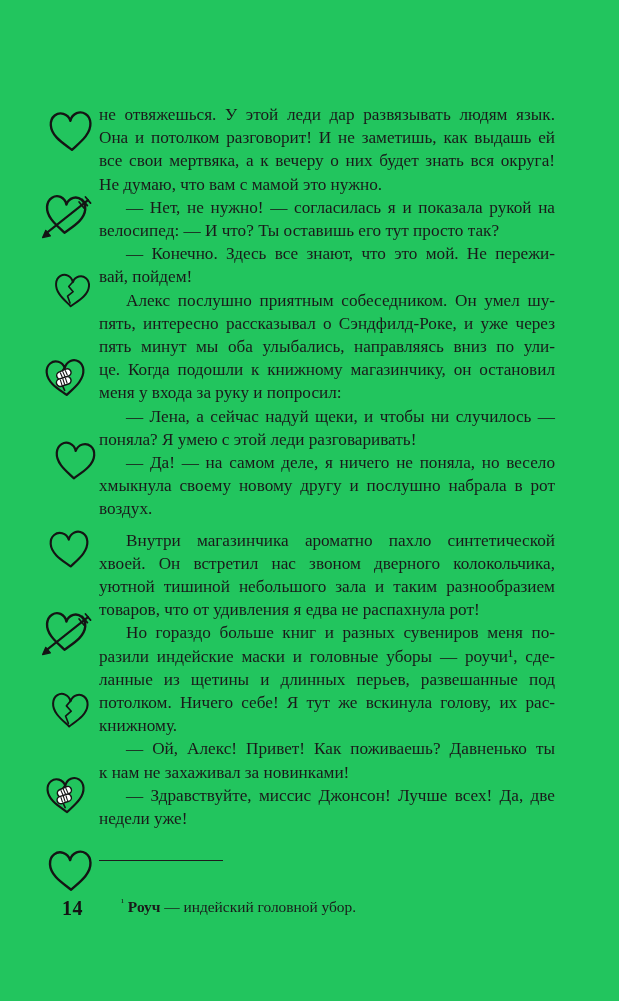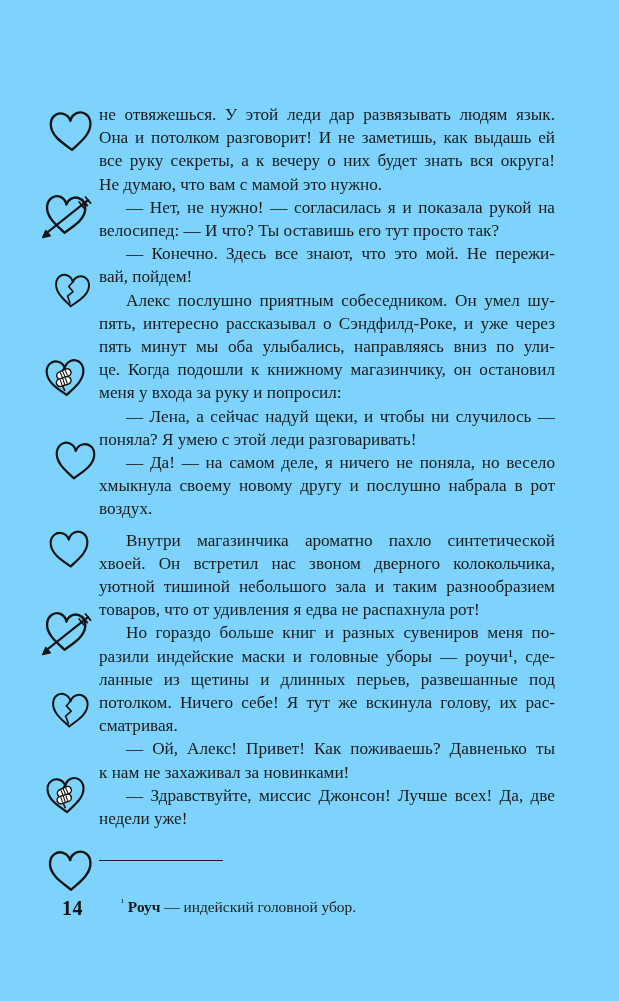--- a/index.html
+++ b/index.html
@@ -4,21 +4,21 @@
 <style>
   html,body{margin:0;padding:0;}
   body{
     width:619px;height:1001px;
     background:#ffffff;
     font-family:"Liberation Serif","DejaVu Serif",serif;
     color:#1a1a1a;
     position:relative;
     overflow:hidden;
   }
-  .book-page{position:absolute;inset:0;background:#7dd3fc;}
+  .book-page{position:absolute;inset:0;background:#22c55e;}
 
   
   .text-block{
     position:absolute;left:99px;top:103px;width:456px;
     font-size:17.2px;line-height:23.2px;
     color:#1a1a1a;
   }
   .paragraph{margin:0;}
   .paragraph.gap{margin-top:8px;}
   .line{
@@ -139,21 +139,21 @@
         <svg viewBox="0 0 72 64" preserveAspectRatio="xMidYMid meet">
           <use href="#heart-outline"></use>
         </svg>
       </div>
     </div>
 
   <div class="text-block">
       <div class="paragraph">
         <div class="line first">не отвяжешься. У этой леди дар развязывать людям язык.</div>
         <div class="line">Она и потолком разговорит! И не заметишь, как выдашь ей</div>
-        <div class="line">все руку секреты, а к вечеру о них будет знать вся округа!</div>
+        <div class="line">все свои мертвяка, а к вечеру о них будет знать вся округа!</div>
         <div class="line last">Не думаю, что вам с мамой это нужно.</div>
       </div>
       <div class="paragraph indent">
         <div class="line first">— Нет, не нужно! — согласилась я и показала рукой на</div>
         <div class="line last">велосипед: — И что? Ты оставишь его тут просто так?</div>
       </div>
       <div class="paragraph indent">
         <div class="line first">— Конечно. Здесь все знают, что это мой. Не пережи-</div>
         <div class="line last">вай, пойдем!</div>
       </div>
@@ -177,21 +177,21 @@
         <div class="line first">Внутри магазинчика ароматно пахло синтетической</div>
         <div class="line">хвоей. Он встретил нас звоном дверного колокольчика,</div>
         <div class="line">уютной тишиной небольшого зала и таким разнообразием</div>
         <div class="line last">товаров, что от удивления я едва не распахнула рот!</div>
       </div>
       <div class="paragraph indent">
         <div class="line first">Но гораздо больше книг и разных сувениров меня по-</div>
         <div class="line">разили индейские маски и головные уборы — роучи¹, сде-</div>
         <div class="line">ланные из щетины и длинных перьев, развешанные под</div>
         <div class="line">потолком. Ничего себе! Я тут же вскинула голову, их рас-</div>
-        <div class="line last">сматривая.</div>
+        <div class="line last">книжному.</div>
       </div>
       <div class="paragraph indent">
         <div class="line first">— Ой, Алекс! Привет! Как поживаешь? Давненько ты</div>
         <div class="line last">к нам не захаживал за новинками!</div>
       </div>
       <div class="paragraph indent">
         <div class="line first">— Здравствуйте, миссис Джонсон! Лучше всех! Да, две</div>
         <div class="line last">недели уже!</div>
       </div>
     </div>

